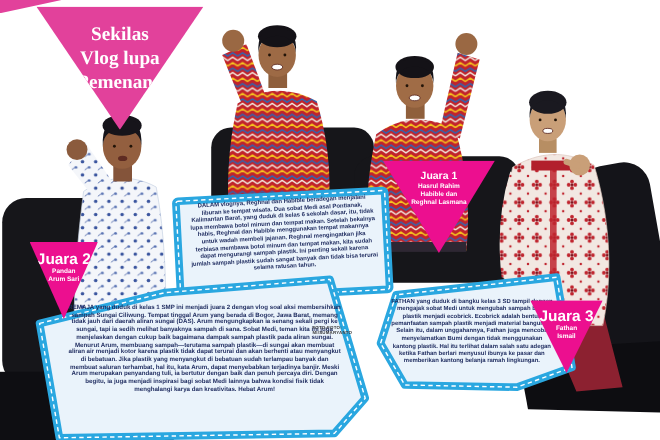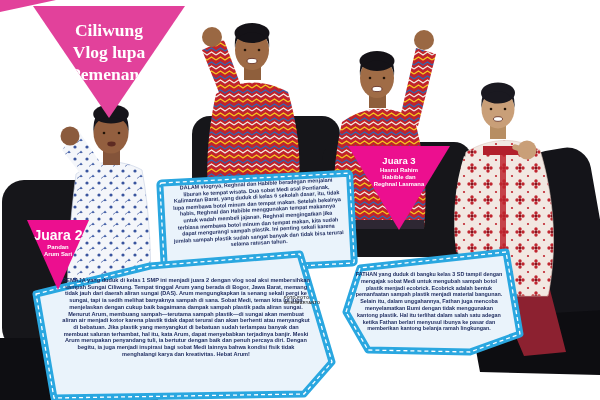--- a/index.html
+++ b/index.html
@@ -167,28 +167,32 @@
   <div class="article article-1">DALAM vlognya, Reghnal dan Habible beradegan menjalani liburan ke tempat wisata. Dua sobat Medi asal Pontianak, Kalimantan Barat, yang duduk di kelas 6 sekolah dasar, itu, tidak lupa membawa botol minum dan tempat makan. Setelah bekalnya habis, Reghnal dan Habible menggunakan tempat makannya untuk wadah membeli jajanan. Reghnal mengingatkan jika terbiasa membawa botol minum dan tempat makan, kita sudah dapat mengurangi sampah plastik. Ini penting sekali karena jumlah sampah plastik sudah sangat banyak dan tidak bisa terurai selama ratusan tahun.</div>
   <div class="article article-2">REMAJA yang duduk di kelas 1 SMP ini menjadi juara 2 dengan vlog soal aksi membersihkan sampah Sungai Ciliwung. Tempat tinggal Arum yang berada di Bogor, Jawa Barat, memang tidak jauh dari daerah aliran sungai (DAS). Arum mengungkapkan ia senang sekali pergi ke sungai, tapi ia sedih melihat banyaknya sampah di sana. Sobat Medi, teman kita ini juga menjelaskan dengan cukup baik bagaimana dampak sampah plastik pada aliran sungai. Menurut Arum, membuang sampah—terutama sampah plastik—di sungai akan membuat aliran air menjadi kotor karena plastik tidak dapat terurai dan akan berhenti atau menyangkut di bebatuan. Jika plastik yang menyangkut di bebatuan sudah terlampau banyak dan membuat saluran terhambat, hal itu, kata Arum, dapat menyebabkan terjadinya banjir. Meski Arum merupakan penyandang tuli, ia bertutur dengan baik dan penuh percaya diri. Dengan begitu, ia juga menjadi inspirasi bagi sobat Medi lainnya bahwa kondisi fisik tidak menghalangi karya dan kreativitas. Hebat Arum!</div>
   <div class="article article-3">FATHAN yang duduk di bangku kelas 3 SD tampil dengan mengajak sobat Medi untuk mengubah sampah botol plastik menjadi ecobrick. Ecobrick adalah bentuk pemanfaatan sampah plastik menjadi material bangunan. Selain itu, dalam unggahannya, Fathan juga mencoba menyelamatkan Bumi dengan tidak menggunakan kantong plastik. Hal itu terlihat dalam salah satu adegan ketika Fathan berlari menyusul ibunya ke pasar dan memberikan kantong belanja ramah lingkungan.</div>
 
   <div class="credit">FOTO-FOTO: MI/SUMARYANTO</div>
 
   <div class="corner-sliver"></div>
 
   <div class="tri title-tri">
     <div class="inner">
-      <div>Ciliwung</div>
+      <div>Sekilas</div>
       <div>Vlog lupa</div>
       <div>Pemenang</div>
     </div>
   </div>
 
   <div class="tri badge badge-j2">
     <span class="rank">Juara 2</span>
     <span class="name">Pandan Arum Sari</span>
   </div>
   <div class="tri badge badge-j1">
+    <span class="rank">Juara 1</span>
+    <span class="name">Hasrul Rahim Habible dan Reghnal Lasmana</span>
+  </div>
+  <div class="tri badge badge-j3">
     <span class="rank">Juara 3</span>
-    <span class="name">Hasrul Rahim Habible dan Reghnal Lasmana</span>
+    <span class="name">Fathan Ismail</span>
   </div>
 
 </div>
 
 </body></html>

